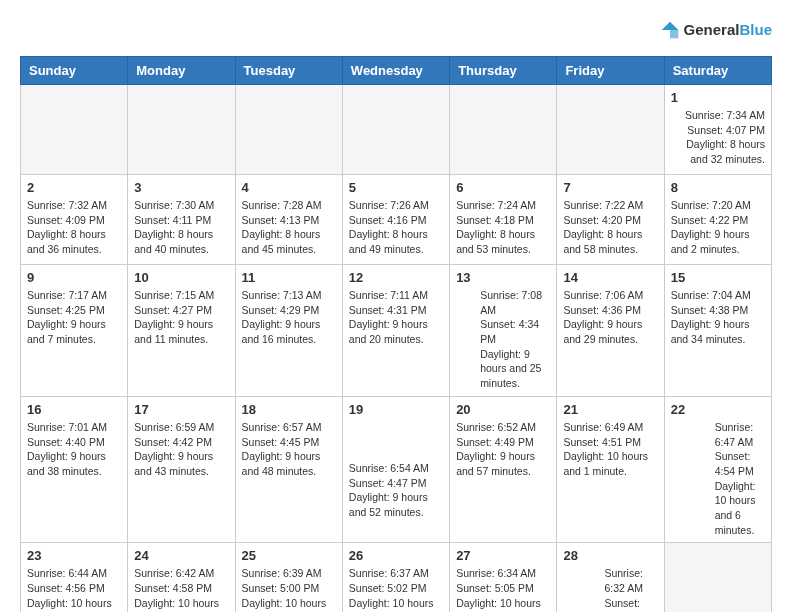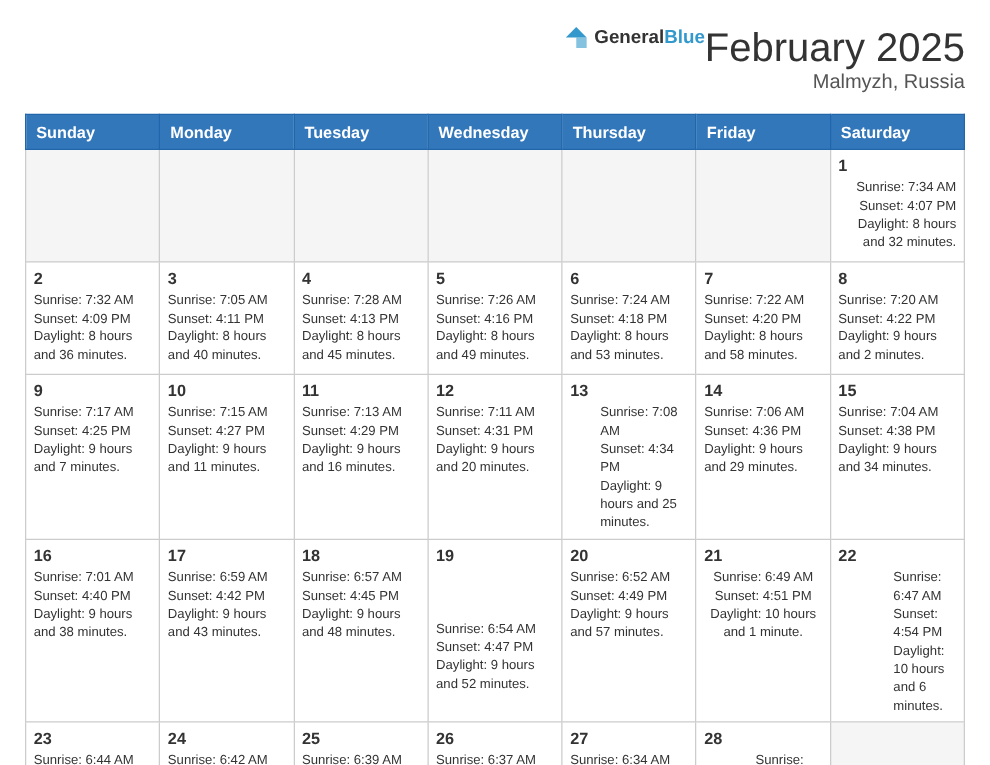--- a/index.html
+++ b/index.html
@@ -82,24 +82,20 @@
     <svg class="logo-icon" viewBox="0 0 24 24" xmlns="http://www.w3.org/2000/svg">
       <polygon points="12,2 22,12 12,12 2,12" fill="#3399cc"></polygon>
       <polygon points="12,12 22,12 22,22 12,22" fill="#3399cc" opacity="0.6"></polygon>
     </svg>
     <div>
       <div style="font-size:15px; font-weight:bold; line-height:1.1;">
         <span style="color:#333;">General</span><span style="color:#3399cc;">Blue</span>
       </div>
     </div>
   </div>
-  <div class="title-block">
-    <div class="month-title">February 2025</div>
-    <div class="location">Malmyzh, Russia</div>
-  </div>
 </div>
 
 <table class="calendar">
   <thead>
     <tr>
     <th>Sunday</th>
         <th>Monday</th>
         <th>Tuesday</th>
         <th>Wednesday</th>
         <th>Thursday</th>
@@ -124,21 +120,21 @@
       </tr>
       <tr>
         <td>
           <div class="day-number">2</div>
           <div class="day-info" style="white-space: pre-line;">Sunrise: 7:32 AM
 Sunset: 4:09 PM
 Daylight: 8 hours and 36 minutes.</div>
         </td>
         <td>
           <div class="day-number">3</div>
-          <div class="day-info" style="white-space: pre-line;">Sunrise: 7:05 AM
+          <div class="day-info" style="white-space: pre-line;">Sunrise: 7:30 AM
 Sunset: 4:11 PM
 Daylight: 8 hours and 40 minutes.</div>
         </td>
         <td>
           <div class="day-number">4</div>
           <div class="day-info" style="white-space: pre-line;">Sunrise: 7:28 AM
 Sunset: 4:13 PM
 Daylight: 8 hours and 45 minutes.</div>
         </td>
         <td>
@@ -236,21 +232,21 @@
 Daylight: 9 hours and 52 minutes.</div>
         </td>
         <td>
           <div class="day-number">20</div>
           <div class="day-info" style="white-space: pre-line;">Sunrise: 6:52 AM
 Sunset: 4:49 PM
 Daylight: 9 hours and 57 minutes.</div>
         </td>
         <td>
           <div class="day-number">21</div>
-          <div class="day-info" style="white-space: pre-line; text-align: center;">Sunrise: 6:49 AM
+          <div class="day-info" style="white-space: pre-line;">Sunrise: 6:49 AM
 Sunset: 4:51 PM
 Daylight: 10 hours and 1 minute.</div>
         </td>
         <td>
           <div class="day-number">22</div>
           <div class="day-info" style="white-space: pre-line; margin-left: 44px;">Sunrise: 6:47 AM
 Sunset: 4:54 PM
 Daylight: 10 hours and 6 minutes.</div>
         </td>
       </tr>

